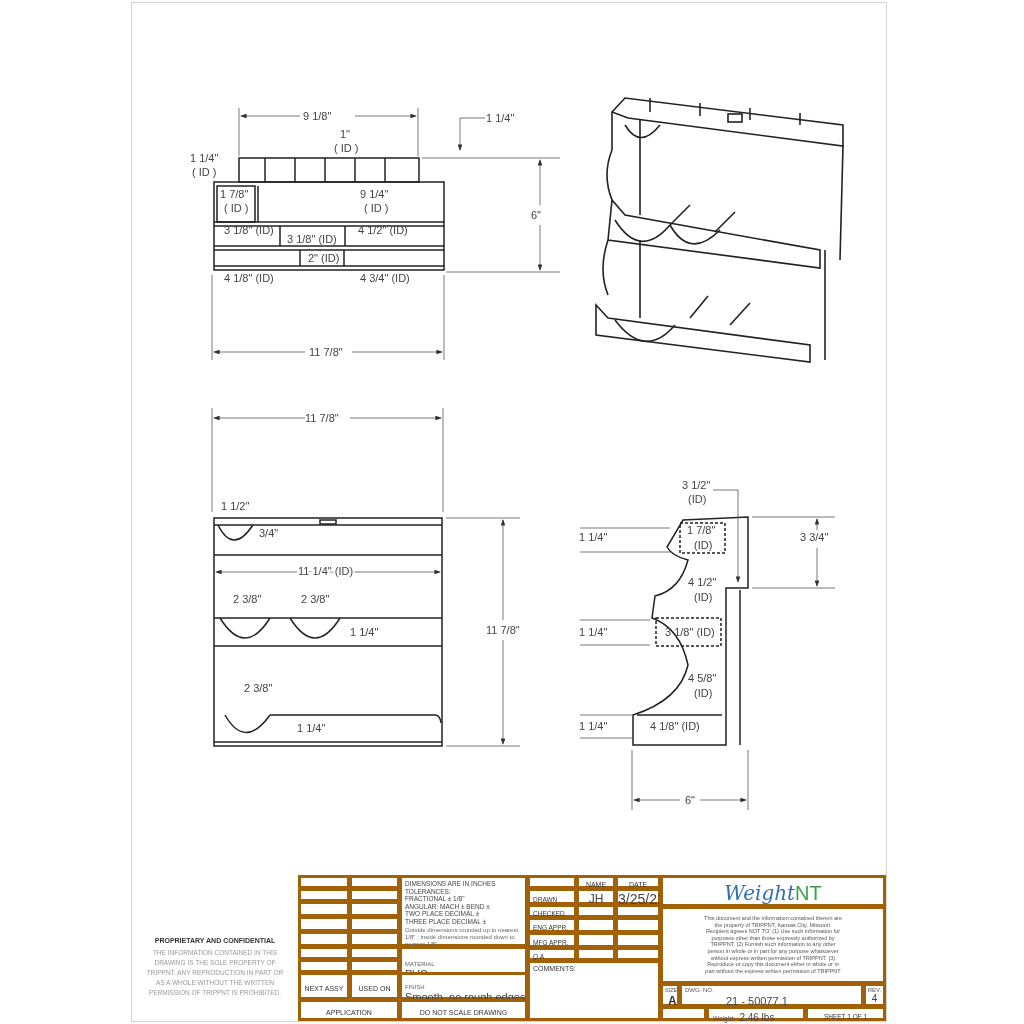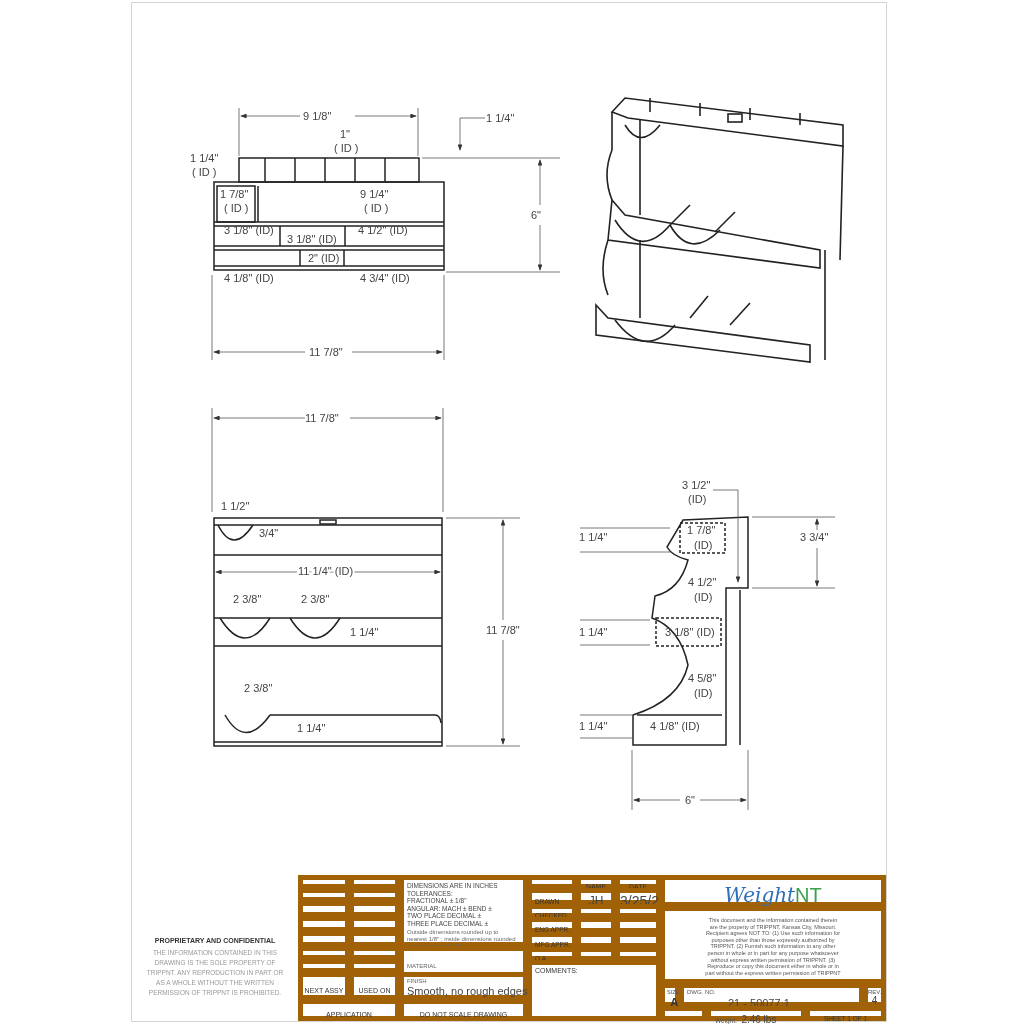--- a/index.html
+++ b/index.html
@@ -1,21 +1,21 @@
 <!DOCTYPE html>
 <html><head>
 <meta charset="utf-8">
 <style>
   html,body{margin:0;padding:0;background:#fff;}
   body{width:1024px;height:1024px;position:relative;overflow:hidden;font-family:"Liberation Sans",sans-serif;color:#333;}
   .sheet{position:absolute;left:131px;top:2px;width:756px;height:1020px;border:1px solid #d4d4d4;background:#fff;box-sizing:border-box;}
   svg.draw{position:absolute;left:0;top:0;}
   .dim{font-family:"Liberation Sans",sans-serif;font-size:11px;fill:#444;}
   .tb{position:absolute;font-family:"Liberation Sans",sans-serif;color:#555;}
-  .cell{position:absolute;border:5px solid #a16207;box-sizing:border-box;background:#fff;}
+  .cell{position:absolute;border:3px solid #a16207;box-sizing:border-box;background:#fff;}
   .lbl{font-size:7px;color:#555;position:absolute;}
   .small{font-size:6px;line-height:7px;color:#666;}
 </style>
 </head>
 <body>
 
 <div class="sheet"></div>
 
 <svg class="draw" width="1024" height="1024" viewBox="0 0 1024 1024">
   <defs>
@@ -214,21 +214,21 @@
     <div>FRACTIONAL ±  1/8"</div>
     <div>ANGULAR: MACH ±    BEND ±</div>
     <div>TWO PLACE DECIMAL    ±</div>
     <div>THREE PLACE DECIMAL  ±</div>
     <div class="small" style="margin-top:2px;">Outside dimensions rounded up to nearest 1/8" ; inside dimensions rounded down to nearest 1/8"</div>
   </div>
   <div class="cell" style="left:399px;top:946px;width:129px;height:27px;padding:12px 3px;">
     <div class="small">MATERIAL</div>
     <div style="font-size:11px;color:#444;">PVC</div>
   </div>
-  <div class="cell" style="left:399px;top:972px;width:129px;height:28px;padding:1px 3px;">
+  <div class="cell" style="left:399px;top:972px;width:129px;height:28px;padding:9px 3px;">
     <div class="small">FINISH</div>
     <div style="font-size:11px;color:#444;white-space:nowrap;">Smooth, no rough edges</div>
   </div>
   <div class="cell" style="left:399px;top:999px;width:129px;height:22px;font-size:7px;text-align:center;line-height:22px;"><span>DO  NOT  SCALE  DRAWING</span></div>
 
   <div class="cell" style="left:527px;top:875px;width:50px;height:14px;"></div>
   <div class="cell" style="left:576px;top:875px;width:40px;height:14px;font-size:7px;text-align:center;line-height:14px;"><span>NAME</span></div>
   <div class="cell" style="left:615px;top:875px;width:46px;height:14px;font-size:7px;text-align:center;line-height:14px;"><span>DATE</span></div>
 
   <div class="cell" style="left:527px;top:888px;width:50px;height:17px;font-size:6.5px;line-height:17px;padding-left:3px;"><span>DRAWN</span></div>

